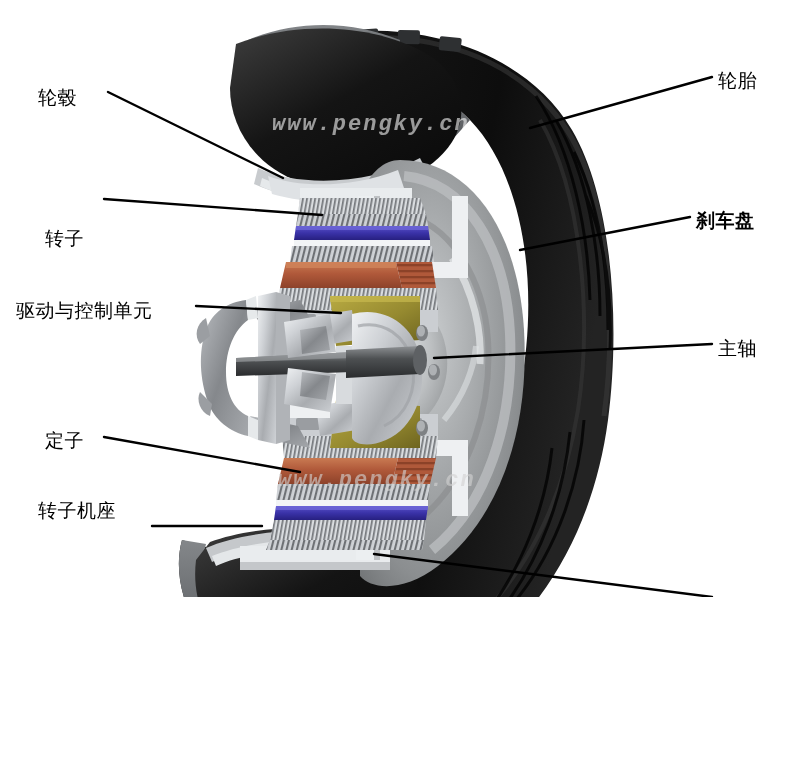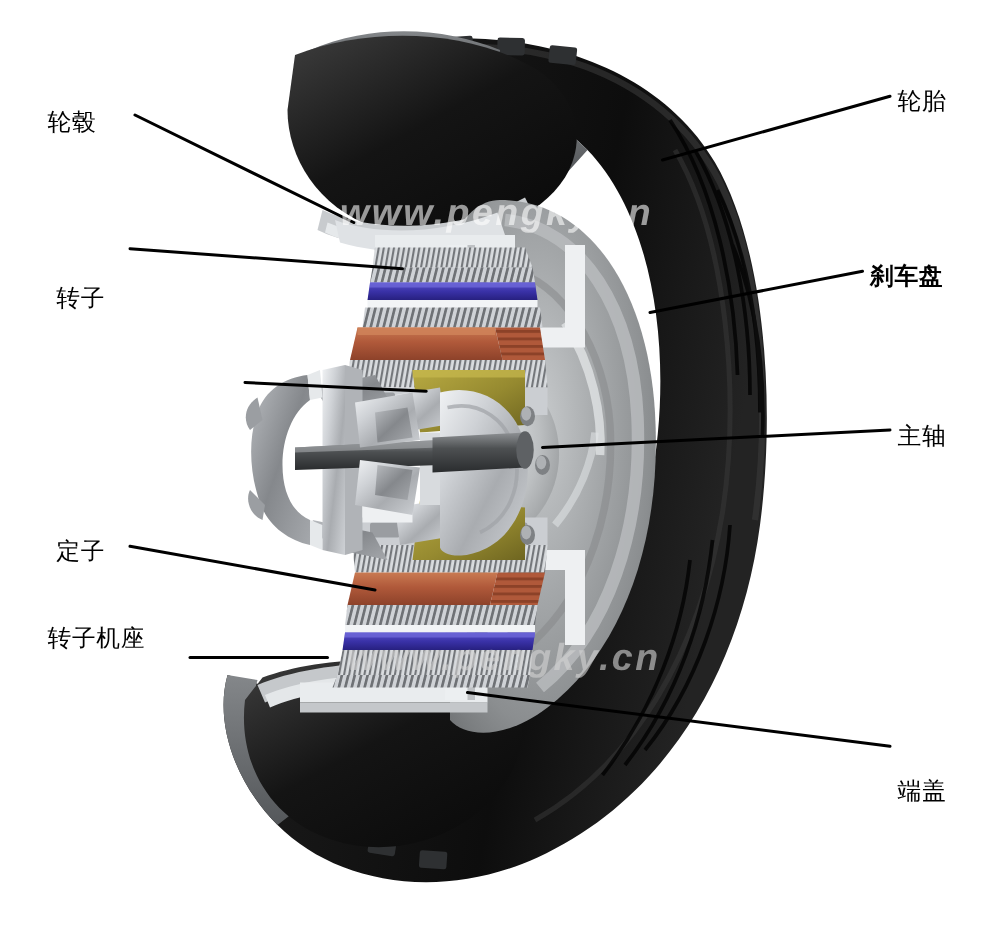--- a/index.html
+++ b/index.html
@@ -3,21 +3,21 @@
 <meta charset="utf-8">
 <style>
   html, body {
     margin: 0;
     padding: 0;
     background: #ffffff;
   }
   #page {
     position: relative;
     width: 800px;
-    height: 760px;
+    height: 597px;
     background: #ffffff;
     overflow: hidden;
     font-family: "DejaVu Sans", "Liberation Sans", sans-serif;
   }
   #figure-svg {
     position: absolute;
     left: 0;
     top: 0;
     width: 800px;
     height: 760px;
@@ -43,28 +43,27 @@
     font-family: "DejaVu Sans", "Liberation Sans", sans-serif;
     font-size: 27px;
     font-weight: bold;
     font-style: italic;
     color: #1A55B5;
     white-space: nowrap;
     letter-spacing: 0.3px;
   }
   .wm {
     position: absolute;
-    font-family: Liberation Sans, sans-serif;
-    font-size: 30px;
+    font-family: Liberation Mono, monospace;
+    font-size: 22px;
     font-style: italic;
     font-weight: bold;
     white-space: nowrap;
     letter-spacing: 2px;
     pointer-events: none;
-    margin-top: 42px;
   }
   #watermark-upper {
     left: 272px;
     top: 112px;
     color: rgba(255,255,255,0.58);
   }
   #watermark-lower {
     left: 278px;
     top: 468px;
     color: rgba(210,210,210,0.62);
@@ -438,20 +437,21 @@
         <line x1="690" y1="217" x2="520" y2="250"></line>
         <line x1="712" y1="344" x2="434" y2="358"></line>
         <line x1="712" y1="597" x2="374" y2="554"></line>
       </g>
 
     </g>
   </svg>
 
   <div class="callout-label left-side" style="left:38px;  top:85px;">轮毂</div>
   <div class="callout-label left-side" style="left:45px;  top:190px;margin-top:36px;">转子</div>
+  <div class="callout-label left-side" style="left:16px;  top:298px;">驱动与控制单元</div>
   <div class="callout-label left-side" style="left:45px;  top:428px;">定子</div>
   <div class="callout-label left-side" style="left:38px;  top:498px;">转子机座</div>
 
   <div class="callout-label right-side" style="left:718px; top:68px;">轮胎</div>
   <div class="callout-label right-side" style="left:696px; top:208px;font-weight:bold;">刹车盘</div>
   <div class="callout-label right-side" style="left:718px; top:336px;">主轴</div>
   <div class="callout-label right-side" style="left:718px; top:620px;">端盖</div>
 
   <div class="wm" id="watermark-upper">www.pengky.cn</div>
   <div class="wm" id="watermark-lower">www.pengky.cn</div>

